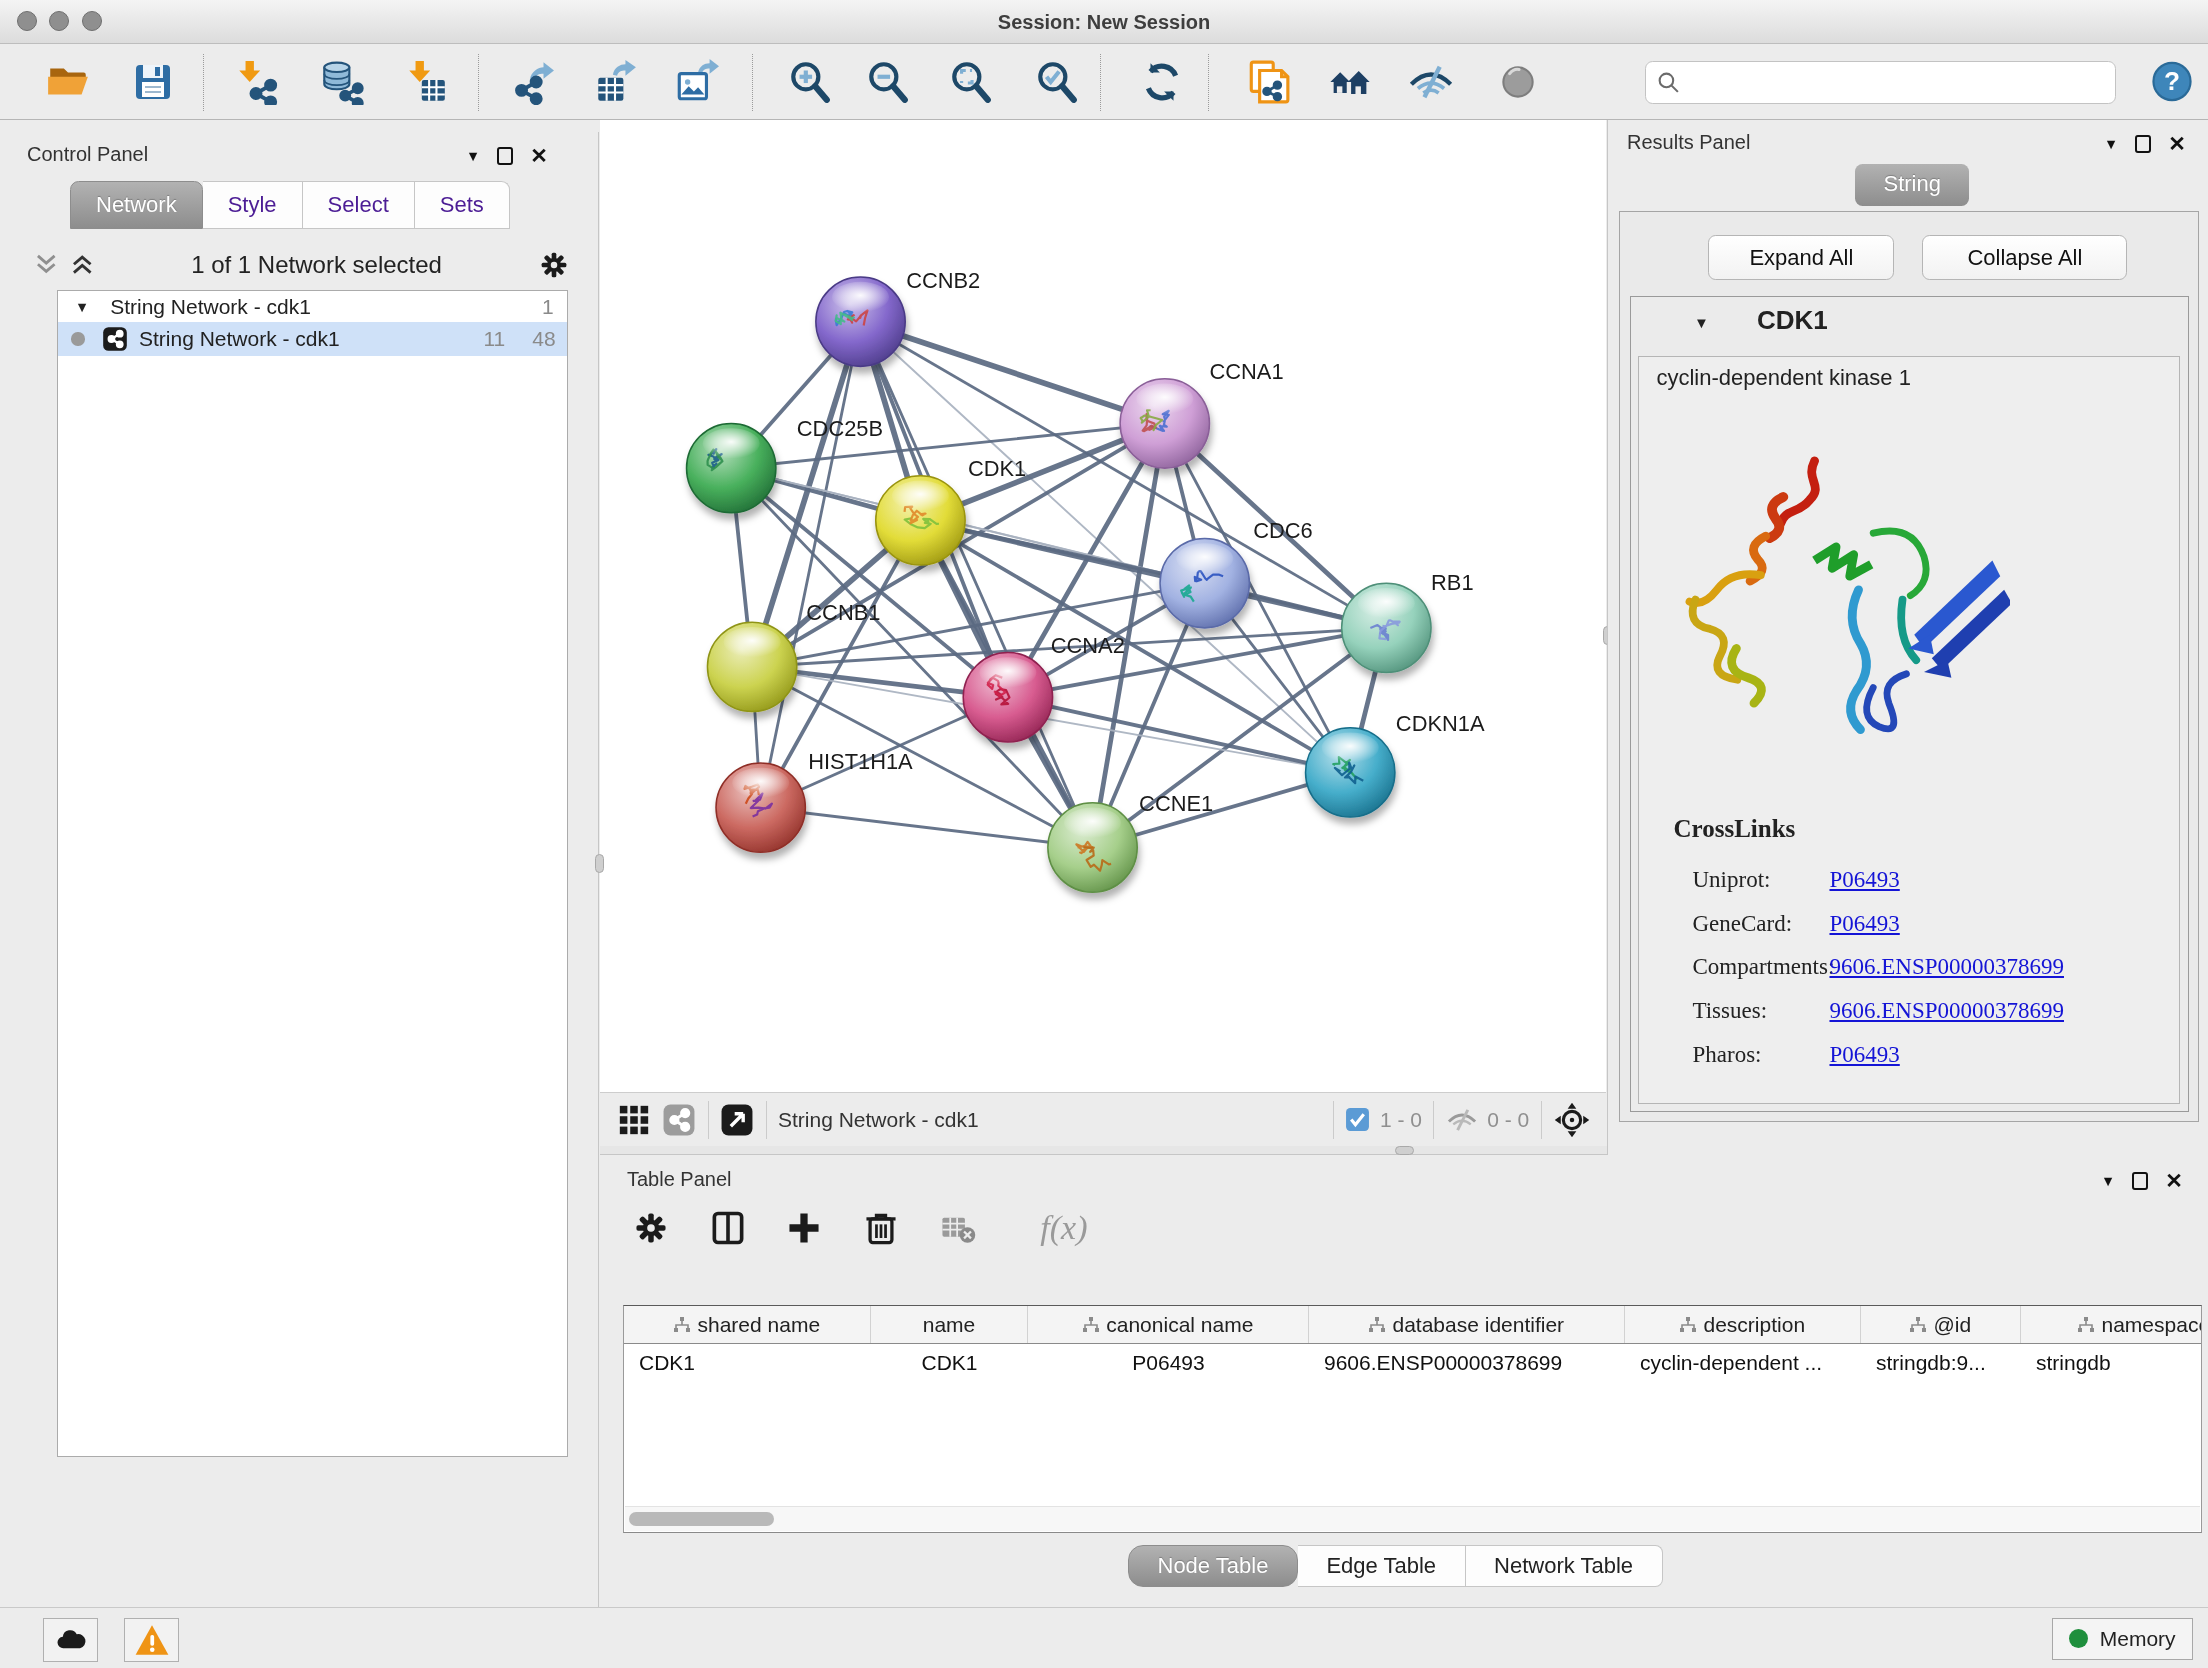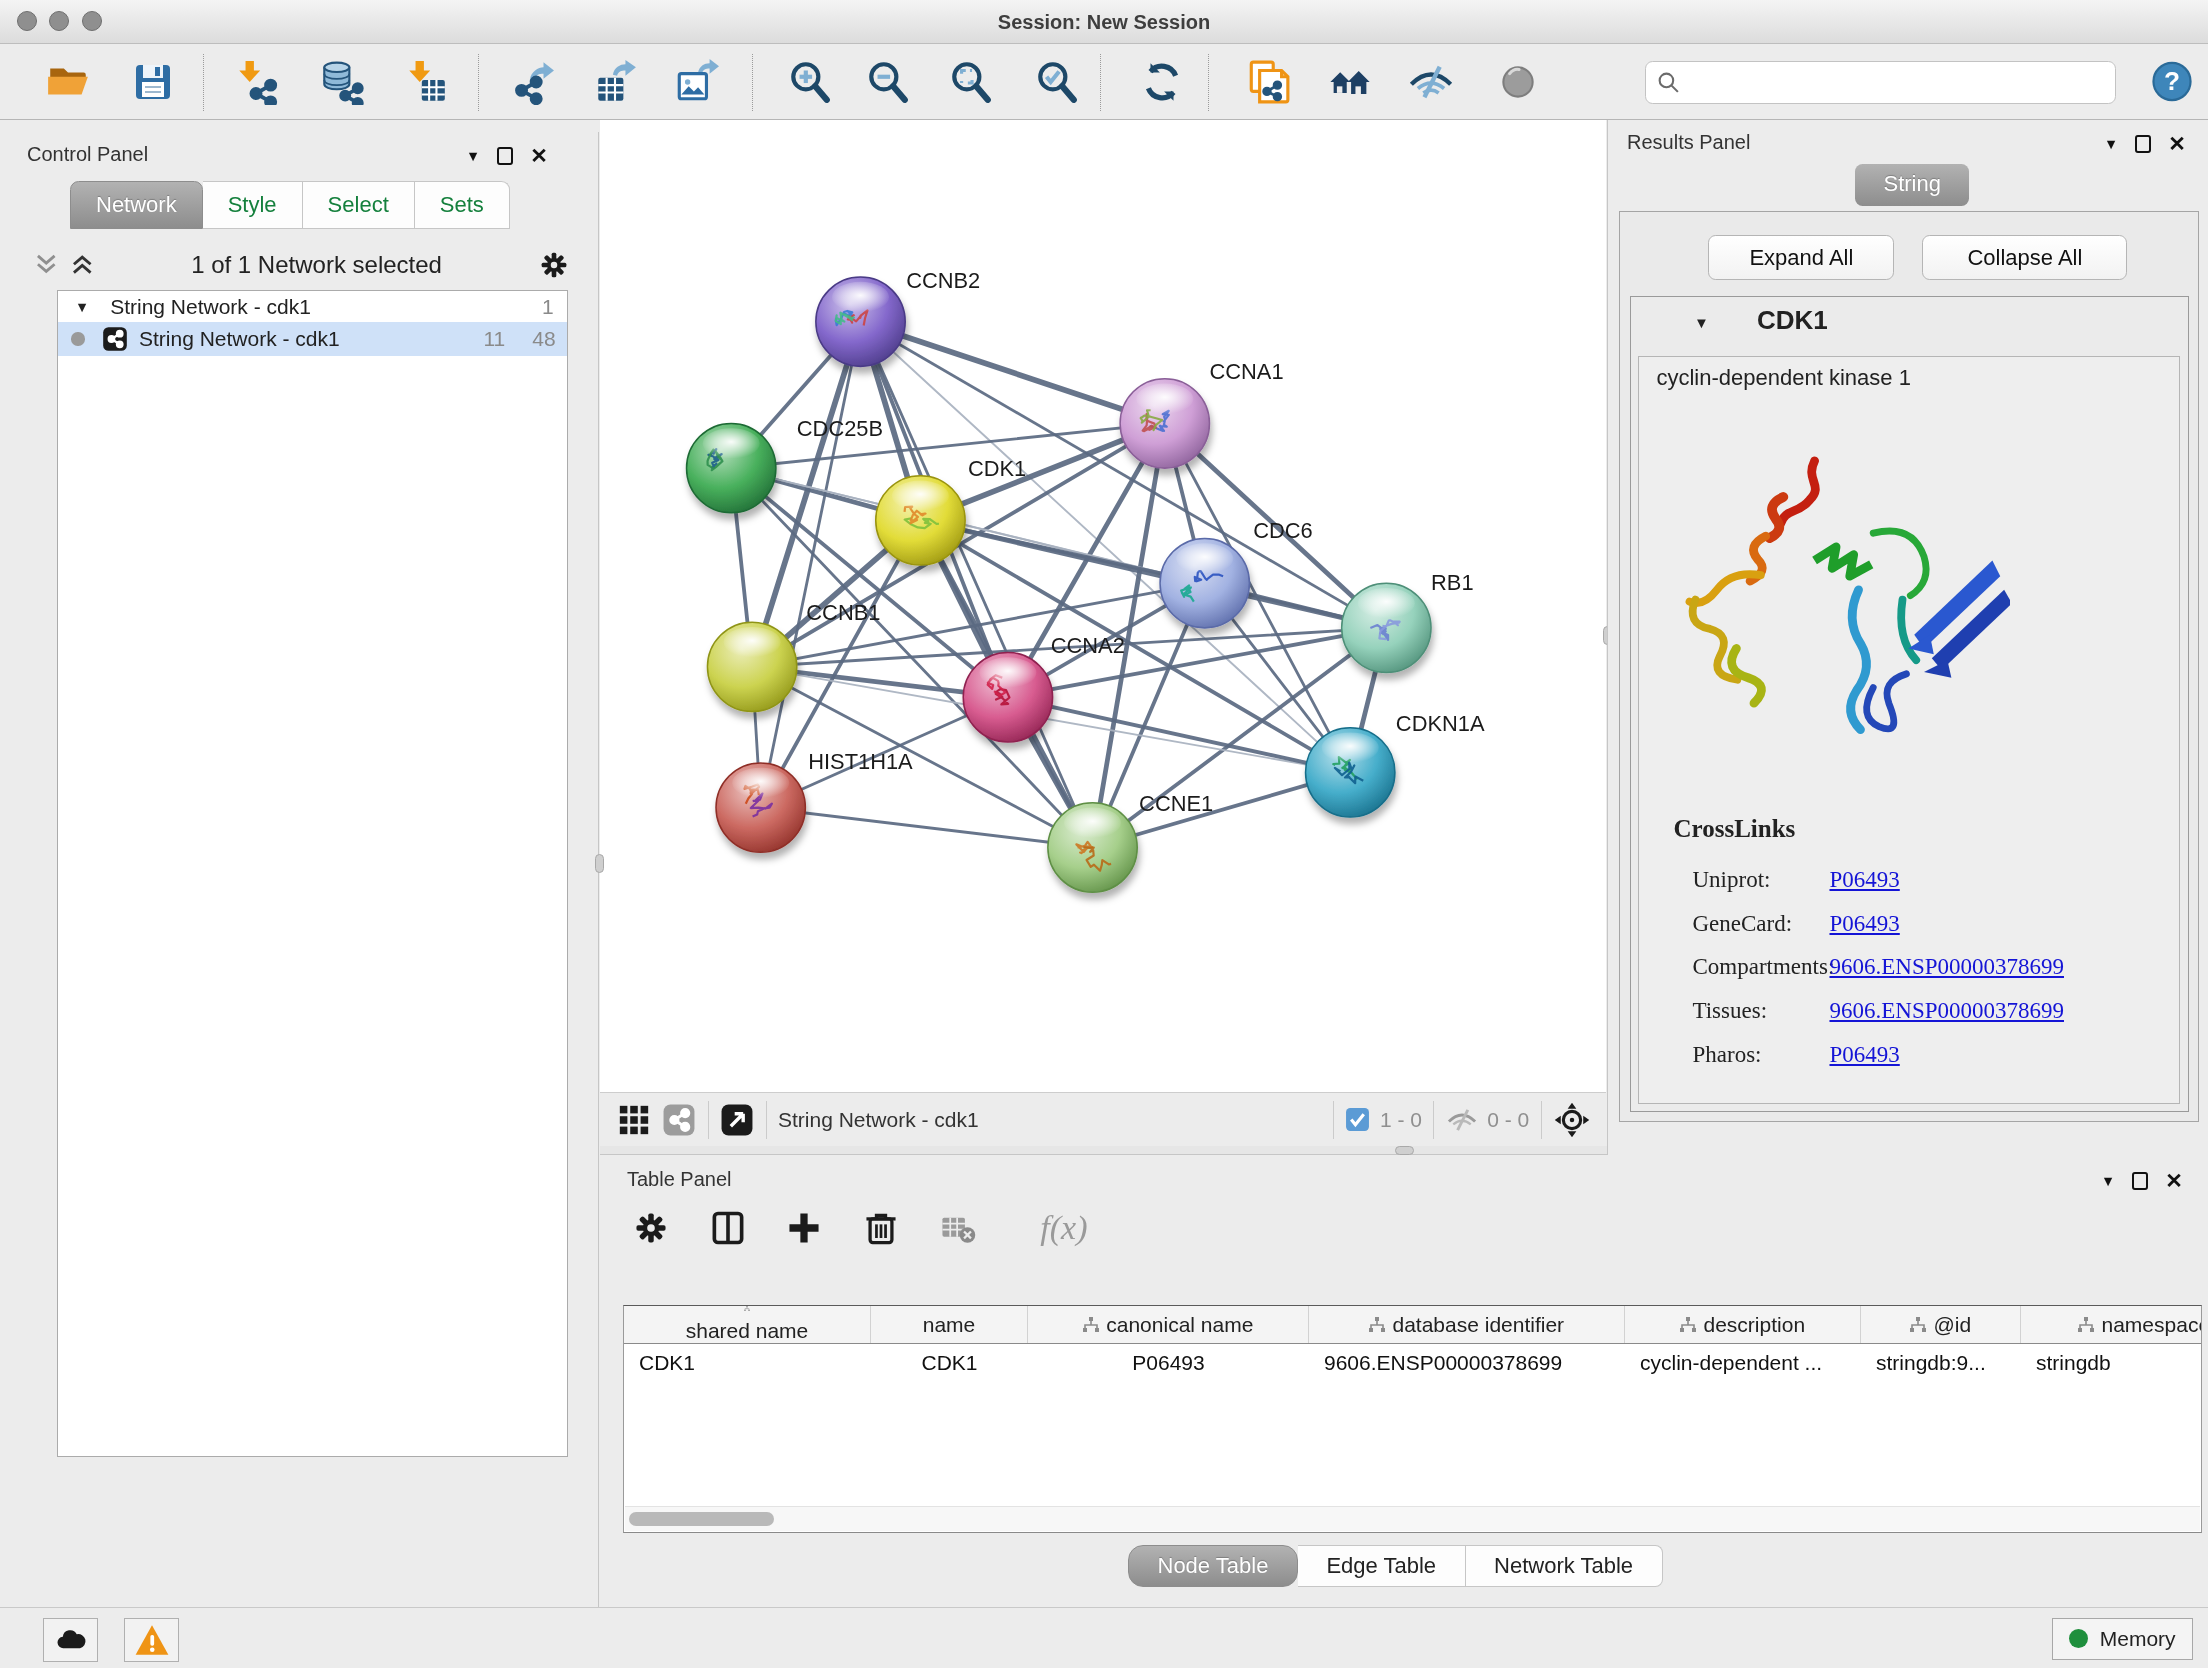--- a/index.html
+++ b/index.html
@@ -22,21 +22,21 @@
   
   .panel-title{font-size:20px;color:#333;}
   .winicons{display:flex;gap:17px;align-items:center;}
   .tri{font-size:14.3px;color:#111;}
   .sq{width:16px;height:18px;border:2.4px solid #111;border-radius:2.9px;}
   .xx{font-size:21px;font-weight:bold;color:#111;line-height:1;}
 
   
   .cpanel{left:0;top:132px;width:599px;height:1488px;background:#ececec;border-right:1px solid #c6c6c6;}
   .tabs{display:flex;}
-  .tab{height:48px;line-height:46px;padding:0 25px;background:#fdfdfd;border:1px solid #c6c6c6;border-left:none;font-size:22px;color:#15803d;text-align:center;}
+  .tab{height:48px;line-height:46px;padding:0 25px;background:#fdfdfd;border:1px solid #c6c6c6;border-left:none;font-size:22px;color:#4c1d95;text-align:center;}
   .tab:first-child{border-left:1px solid #c6c6c6;border-radius:8.6px 0 0 0;}
   .tab:last-child{border-radius:0 8.6px 0 0;}
   .tab.active{background:linear-gradient(#b2b2b2,#8d8d8d);color:#fff;text-shadow:0 -1px 1px rgba(0,0,0,.25);border-color:#8d8d8d;border-radius:8.6px 8.6px 0 0;}
   .subhead{left:0;top:108px;width:599px;height:49px;display:flex;align-items:center;}
   .subhead .lab{flex:1;text-align:center;font-size:24px;color:#222;}
   .treebox{left:57px;top:158px;width:511px;height:1167px;background:#fff;border:1px solid #ababab;}
   .trow{height:31px;display:flex;align-items:center;font-size:21px;}
   .trow.sel{background:#cfe1f8;height:34px;}
   .cnt{color:#8a8a8a;}
 
@@ -675,21 +675,21 @@
           <circle cx="33" cy="30" r="9" fill="#8a8a8a"></circle>
           <path d="M29 26l8 8M37 26l-8 8" stroke="#ececec" stroke-width="2.6"></path>
         </svg>
       </div>
       <div class="ttbtn" style="width:82px">
         <span class="serif" style="font-style:italic;font-size:34px;color:#9a9a9a">f(x)</span>
       </div>
     </div>
     <div class="tbl">
       <div class="thead">
-          <div class="th" style="width: 247px; flex-direction: column;">
+          <div class="th" style="width: 247px;">
             <svg width="16" height="16" viewBox="0 0 16 16">
               <rect x="6" y="0" width="4" height="4" fill="#8a8a8a"></rect>
               <rect x="0" y="11" width="4" height="4" fill="#8a8a8a"></rect>
               <rect x="12" y="11" width="4" height="4" fill="#8a8a8a"></rect>
               <path d="M8 4v4M2 11V8h12v3" fill="none" stroke="#8a8a8a" stroke-width="1.6"></path>
             </svg>
             <span>shared name</span>
           </div>
           <div class="th" style="width: 157px;">
             <span>name</span>

